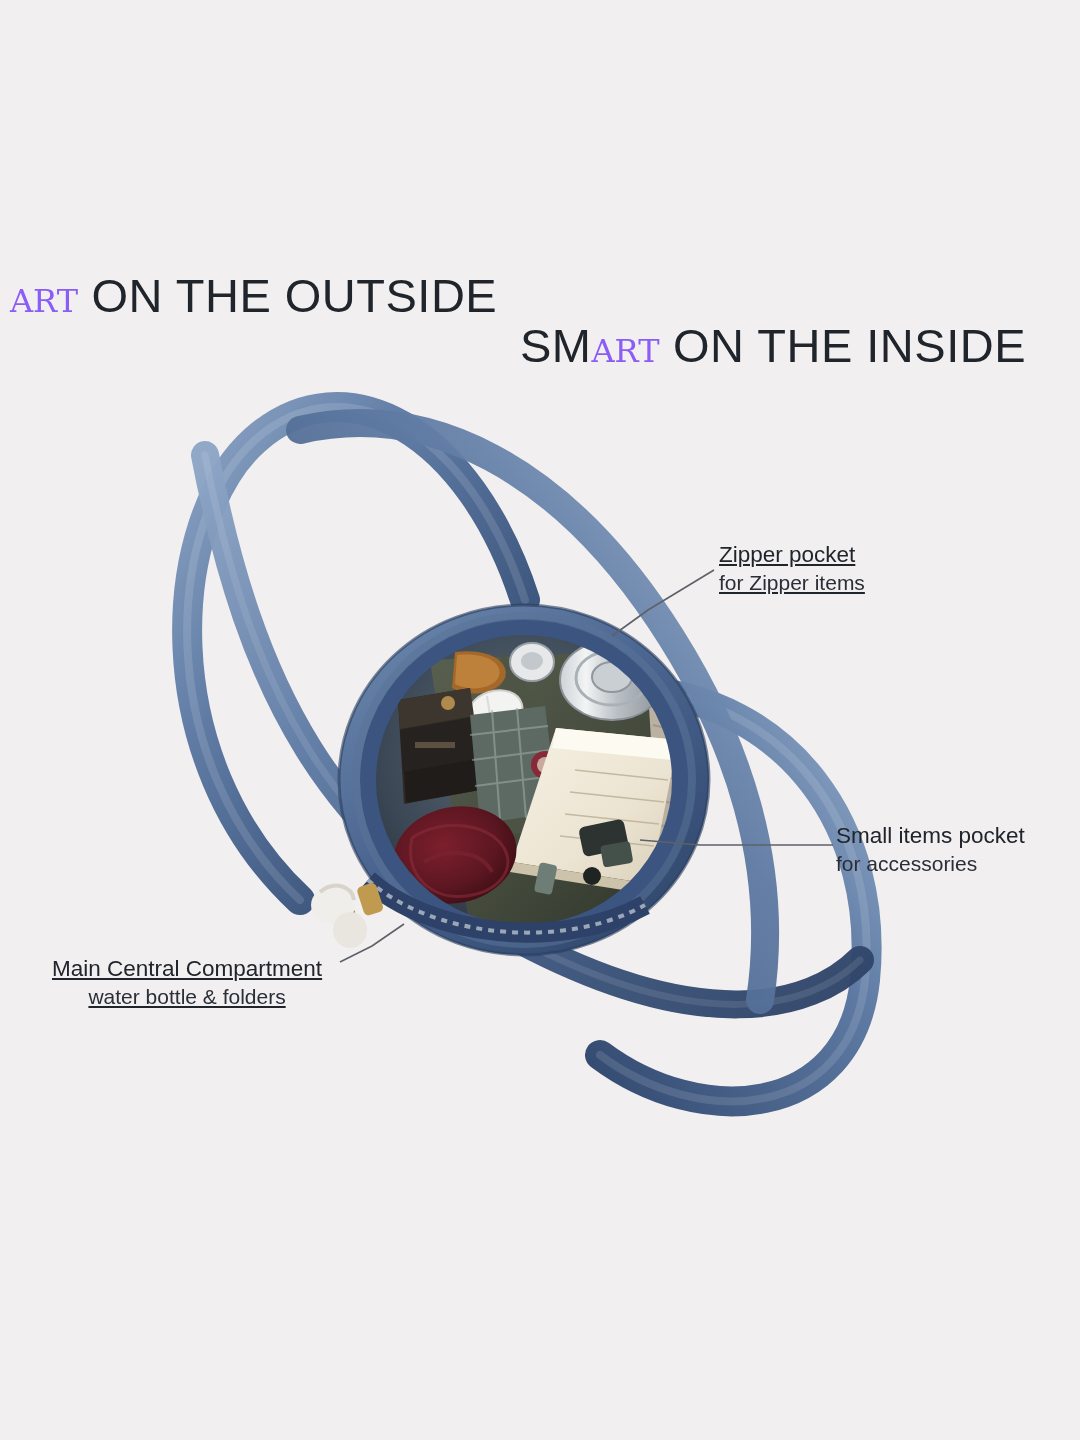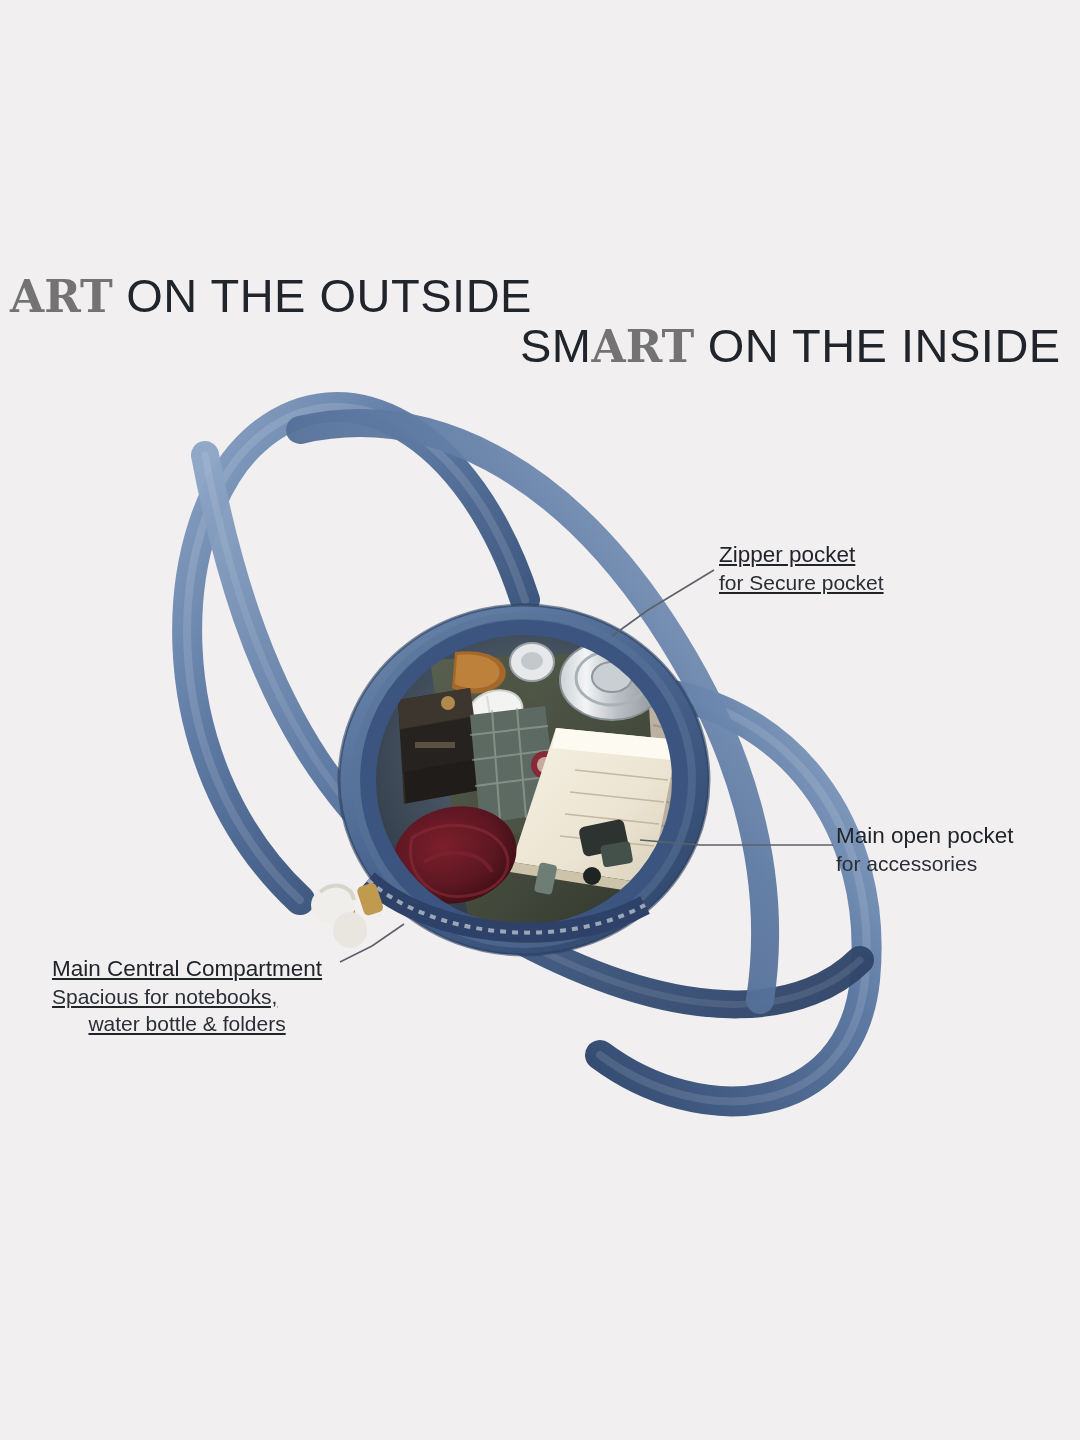--- a/index.html
+++ b/index.html
@@ -36,24 +36,24 @@
     top: 268px;
     font-size: 47px;
   }
   #headline-line2 {
     left: 520px;
     top: 318px;
     font-size: 47px;
   }
   .art-word {
     font-family: "DejaVu Serif", serif;
-    font-weight: 700;
-    color: #737373;
+    font-weight: 400;
+    color: #8b5cf6;
     letter-spacing: 0px;
-    font-size: 44px;
+    font-size: 32px;
   }
 
   
   .callout {
     position: absolute;
     color: #20242b;
     line-height: 1.28;
   }
   .callout .title {
     font-size: 22.5px;
@@ -285,27 +285,26 @@
 
   <div class="headline" id="headline-line1">
     <span class="art-word">ART</span><span> ON THE OUTSIDE</span>
   </div>
   <div class="headline" id="headline-line2">
     <span>SM</span><span class="art-word">ART</span><span> ON THE INSIDE</span>
   </div>
 
   <div class="callout" id="callout-zipper">
     <span class="title">Zipper pocket</span>
-    <span class="sub">for Secure pocket</span>
+    <span class="sub">for Zipper items</span>
   </div>
 
   <div class="callout" id="callout-smallpocket">
-    <span class="title">Main open pocket</span>
+    <span class="title">Small items pocket</span>
     <span class="sub">for accessories</span>
   </div>
 
   <div class="callout" id="callout-main">
     <span class="title">Main Central Compartment</span>
-    <span class="sub">Spacious for notebooks,</span>
     <span class="sub sub2">water bottle &amp; folders</span>
   </div>
 
 </div>
 
 </body></html>

